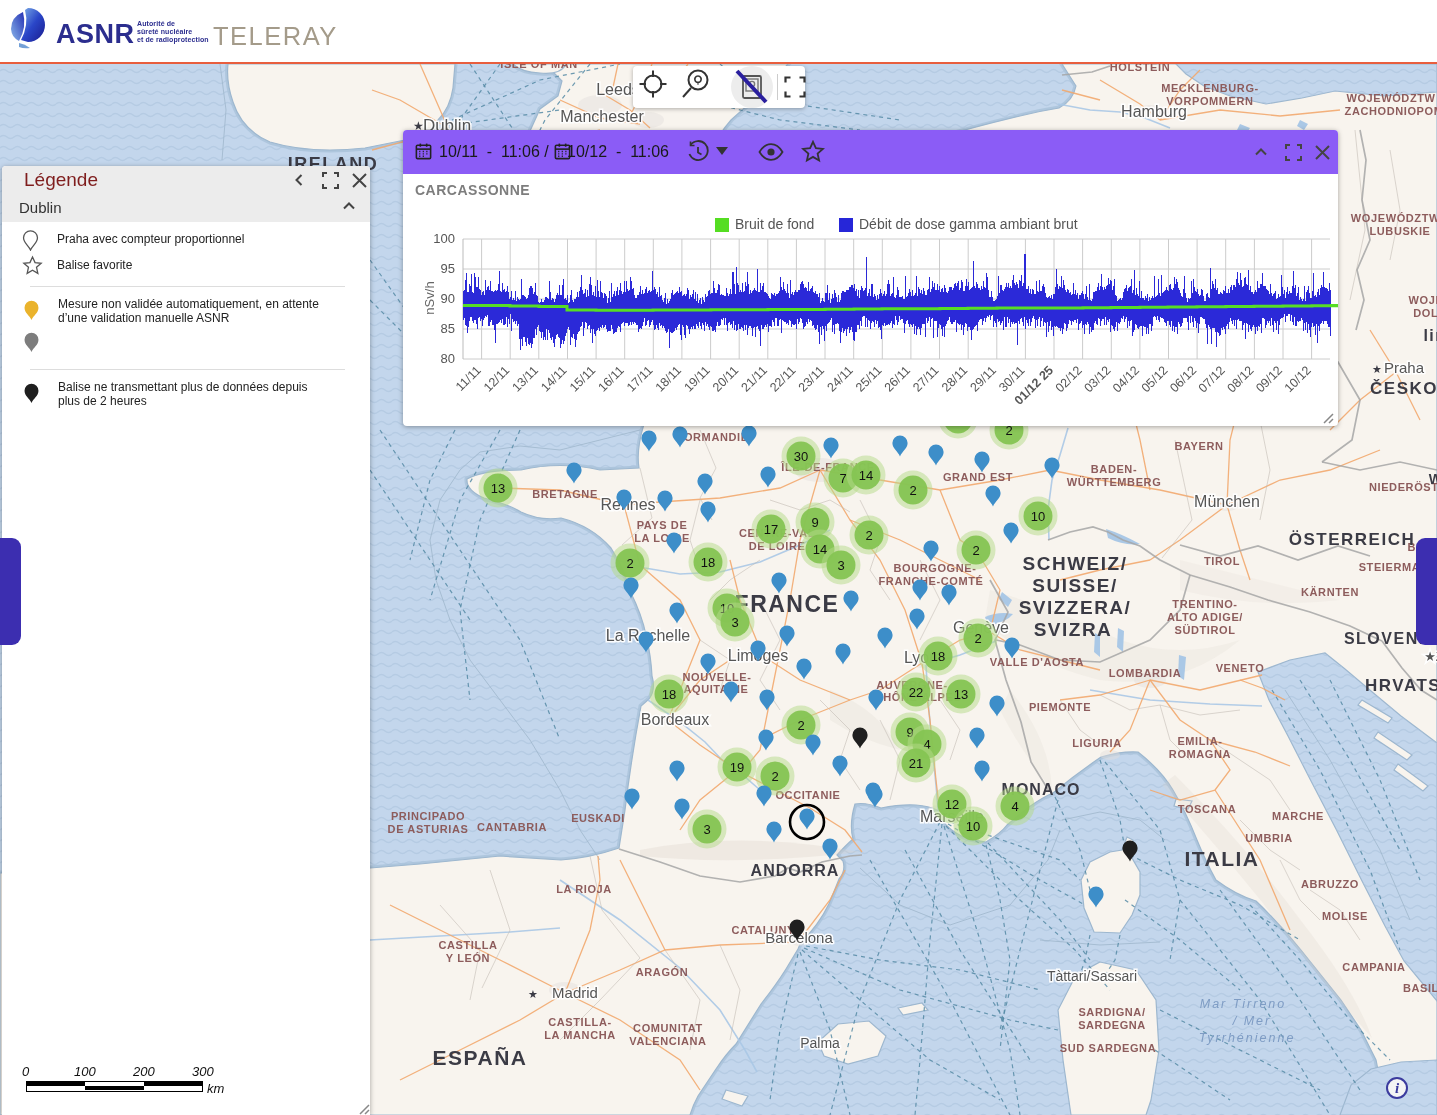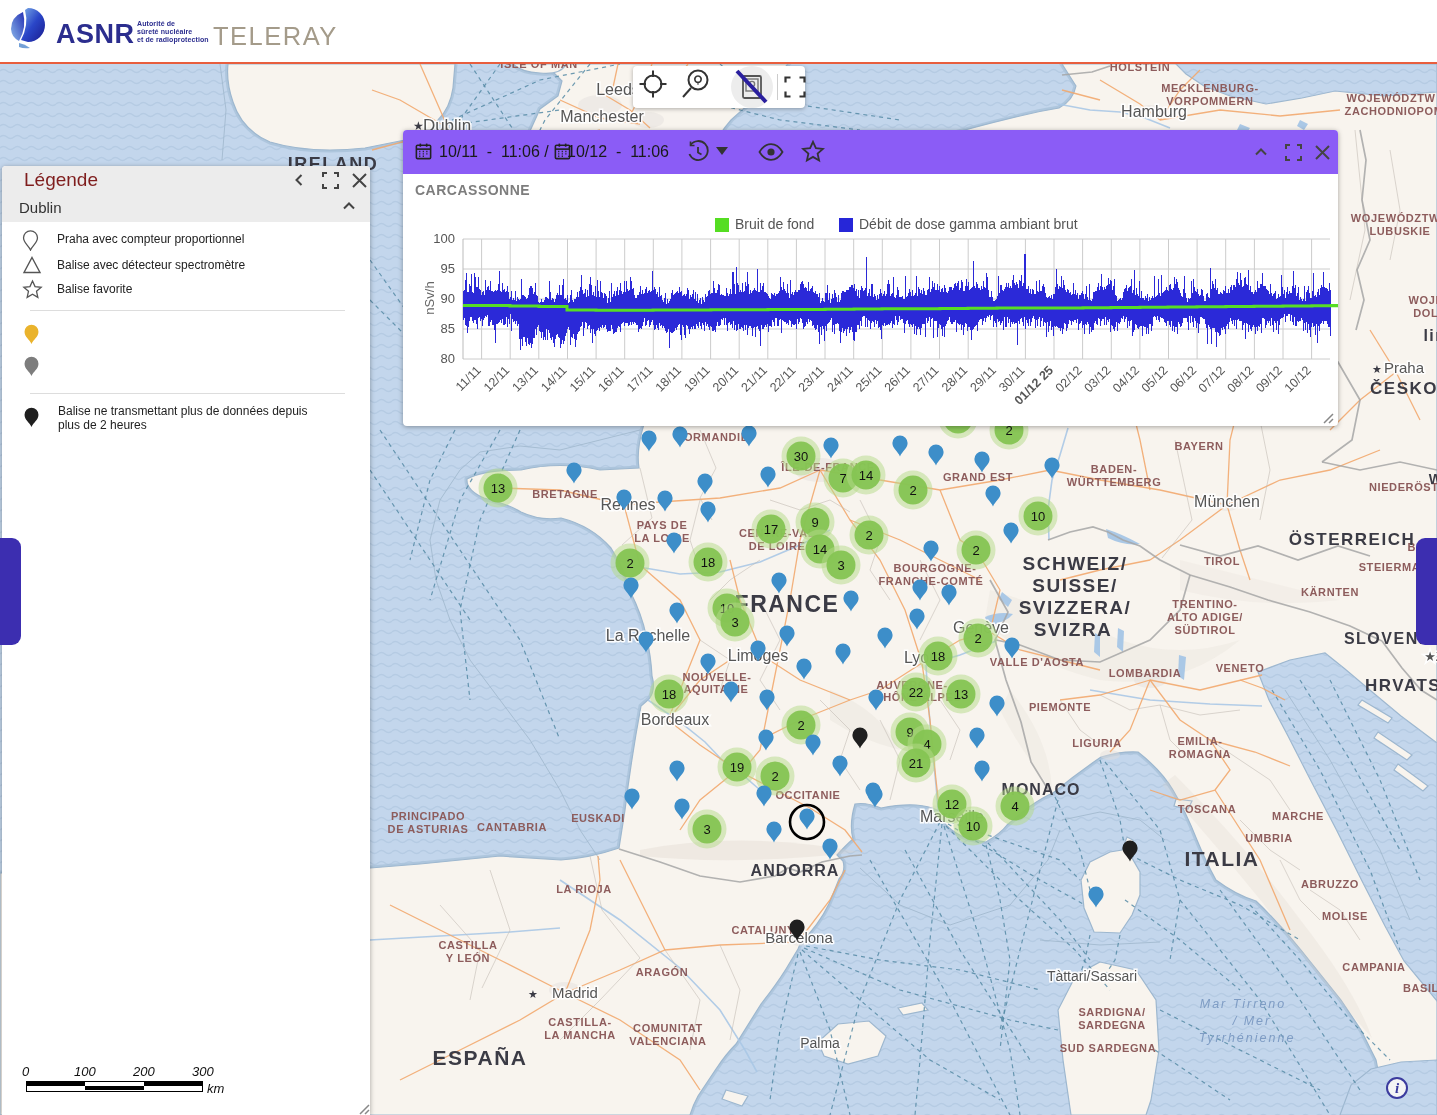--- a/index.html
+++ b/index.html
@@ -581,36 +581,31 @@
         </svg></span>
   </div>
   <div style="height:6px;"></div>
   <div class="row">
       <span class="ic"><svg width="17" height="22" viewBox="-9 -23 18 24">
           <path d="M0,0 C-2.2,-5.2 -7.6,-7.8 -7.6,-13.4 A7.6,7.6 0 1 1 7.6,-13.4 C7.6,-7.8 2.2,-5.2 0,0 Z" fill="none" stroke="#555" stroke-width="1.4"></path>
         </svg></span>
       <span class="tx">Praha avec compteur proportionnel</span>
     </div>
   <div class="row">
-      <span class="ic" style="top:3px;"><svg width="20" height="20" viewBox="0 0 20 20">
-          <path d="M10 2.5 L18 17.5 H2 Z" fill="none" stroke="#555" stroke-width="1.4"></path>
-        </svg></span>
-      <span class="tx" style="top:6px;">Balise avec détecteur spectromètre</span>
-    </div>
-  <div class="row">
       <span class="ic" style="top:3px;"><svg width="21" height="21" viewBox="0 0 24 23" fill="none" stroke="#555" stroke-width="1.5">
           <path d="M12 1.8 L14.9 8.2 L21.9 8.9 L16.6 13.6 L18.1 20.5 L12 16.9 L5.9 20.5 L7.4 13.6 L2.1 8.9 L9.1 8.2 Z"></path>
         </svg></span>
       <span class="tx" style="top:6px;">Balise favorite</span>
     </div>
   <div class="sep"></div>
   <div class="row2">
       <span class="ic"><svg width="17" height="22" viewBox="-9 -23 18 24">
           <path d="M0,0 C-2.2,-5.2 -7.6,-7.8 -7.6,-13.4 A7.6,7.6 0 1 1 7.6,-13.4 C7.6,-7.8 2.2,-5.2 0,0 Z" fill="#eab32c"></path>
         </svg></span>
+      <span class="tx">Mesure non validée automatiquement, en attente<br>d’une validation manuelle ASNR</span>
     </div>
   <div class="row2">
       <span class="ic"><svg width="17" height="22" viewBox="-9 -23 18 24">
           <path d="M0,0 C-2.2,-5.2 -7.6,-7.8 -7.6,-13.4 A7.6,7.6 0 1 1 7.6,-13.4 C7.6,-7.8 2.2,-5.2 0,0 Z" fill="#7d7d7d"></path>
         </svg></span>
     </div>
   <div class="sep"></div>
   <div class="row2">
       <span class="ic"><svg width="17" height="22" viewBox="-9 -23 18 24">
           <path d="M0,0 C-2.2,-5.2 -7.6,-7.8 -7.6,-13.4 A7.6,7.6 0 1 1 7.6,-13.4 C7.6,-7.8 2.2,-5.2 0,0 Z" fill="#1f1f1f"></path>

